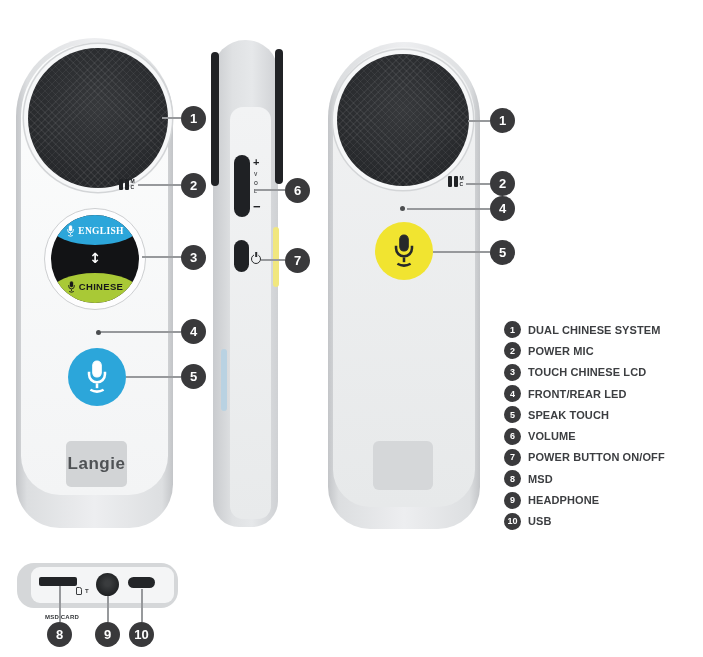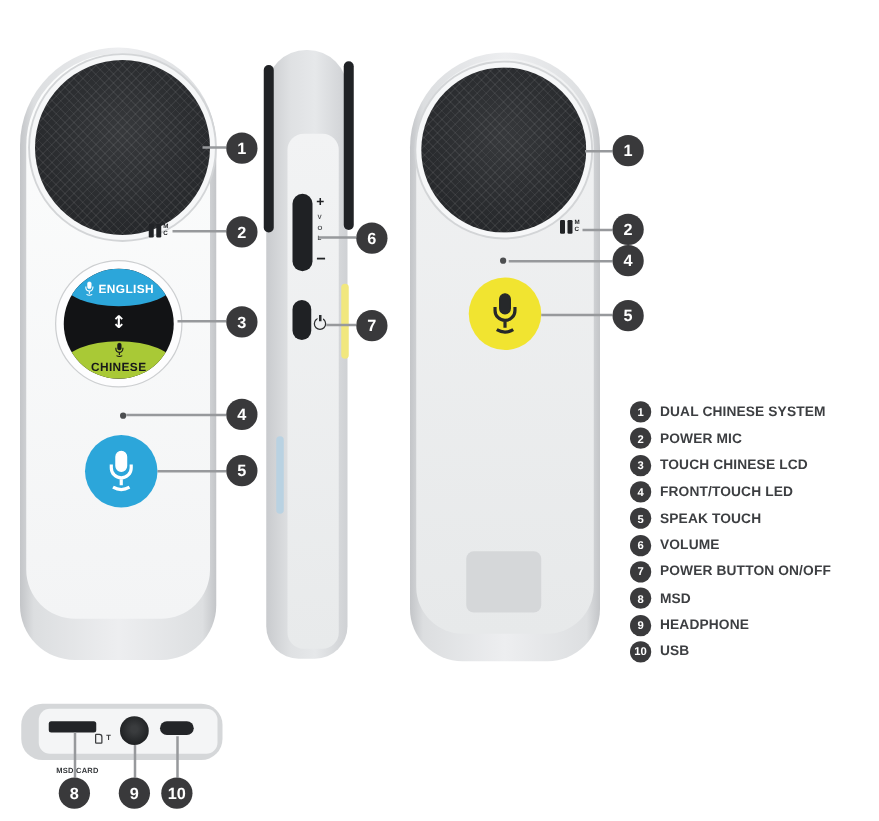--- a/index.html
+++ b/index.html
@@ -43,23 +43,23 @@
   .mic-mc{display:flex;flex-direction:column;justify-content:space-between;height:11px;
           font-size:5px;font-weight:bold;color:#212326;line-height:5px;}
 
   
   .screen-bezel{left:44px;top:208px;width:102px;height:102px;border-radius:50%;
                 background:#fdfdfe;border:1px solid #cdcfd1;box-sizing:border-box;}
   .screen{position:absolute;left:6px;top:6px;width:88px;height:88px;border-radius:50%;
           background:#121315;overflow:hidden;}
   .seg{position:absolute;left:0;width:100%;height:34%;display:flex;align-items:center;justify-content:center;gap:3px;}
   .seg-top{top:0;background:#2ca6da;border-radius:0 0 50% 50% / 0 0 62% 62%;padding-top:3px;box-sizing:border-box;}
-  .seg-bottom{bottom:0;background:#a9c936;border-radius:50% 50% 0 0 / 62% 62% 0 0;padding-bottom:3px;box-sizing:border-box;flex-direction:column;}
+  .seg-bottom{bottom:0;background:#a9c936;border-radius:50% 50% 0 0 / 62% 62% 0 0;padding-bottom:3px;box-sizing:border-box;}
   .seg-label{font-size:9.5px;font-weight:bold;letter-spacing:.3px;}
-  .seg-top .seg-label{color:#fff;}
+  .seg-top .seg-label{color:#fff;font-family:Liberation Serif, serif;}
   .seg-bottom .seg-label{color:#17181a;}
   .screen-arrow{position:absolute;left:0;top:50%;width:100%;transform:translateY(-54%);
     text-align:center;color:#fff;font-size:14px;font-weight:bold;font-family:"DejaVu Sans",sans-serif;}
 
   
   .speak-btn{position:absolute;border-radius:50%;display:flex;align-items:center;justify-content:center;}
   .speak-front{left:68px;top:348px;width:58px;height:58px;background:#2ca6da;}
   .speak-back{left:375px;top:222px;width:58px;height:58px;background:#f1e430;}
 
   .led{position:absolute;width:5px;height:5px;border-radius:50%;background:#4c4e50;}
@@ -160,20 +160,21 @@
   </div>
 
   <div class="led" style="left:96px;top:330px;"></div>
 
   <div class="speak-btn speak-front">
     <svg class="mic-svg" width="26" height="34" viewBox="0 0 24 32">
       <use href="#mic-shape" fill="#fff" stroke="#fff"></use>
       </svg>
   </div>
 
+  <div class="abs brand-plate">Langie</div>
 
   <div class="c-line" style="left:162px;top:117px;width:19px;"></div>
   <div class="c-line" style="left:138px;top:184px;width:43px;"></div>
   <div class="c-line" style="left:142px;top:256px;width:39px;"></div>
   <div class="c-line" style="left:101px;top:331px;width:80px;"></div>
   <div class="c-line" style="left:126px;top:376px;width:55px;"></div>
 
   <div class="callout" style="left:181px;top:105.5px;">1</div>
   <div class="callout" style="left:181px;top:172.5px;">2</div>
   <div class="callout" style="left:181px;top:244.5px;">3</div>
@@ -247,21 +248,21 @@
     <div class="legend-row">
       <span class="legend-num">2</span>
       <span class="legend-label">POWER MIC</span>
       </div>
     <div class="legend-row">
       <span class="legend-num">3</span>
       <span class="legend-label">TOUCH CHINESE LCD</span>
       </div>
     <div class="legend-row">
       <span class="legend-num">4</span>
-      <span class="legend-label">FRONT/TOUCH LED</span>
+      <span class="legend-label">FRONT/REAR LED</span>
       </div>
     <div class="legend-row">
       <span class="legend-num">5</span>
       <span class="legend-label">SPEAK TOUCH</span>
       </div>
     <div class="legend-row">
       <span class="legend-num">6</span>
       <span class="legend-label">VOLUME</span>
       </div>
     <div class="legend-row">

